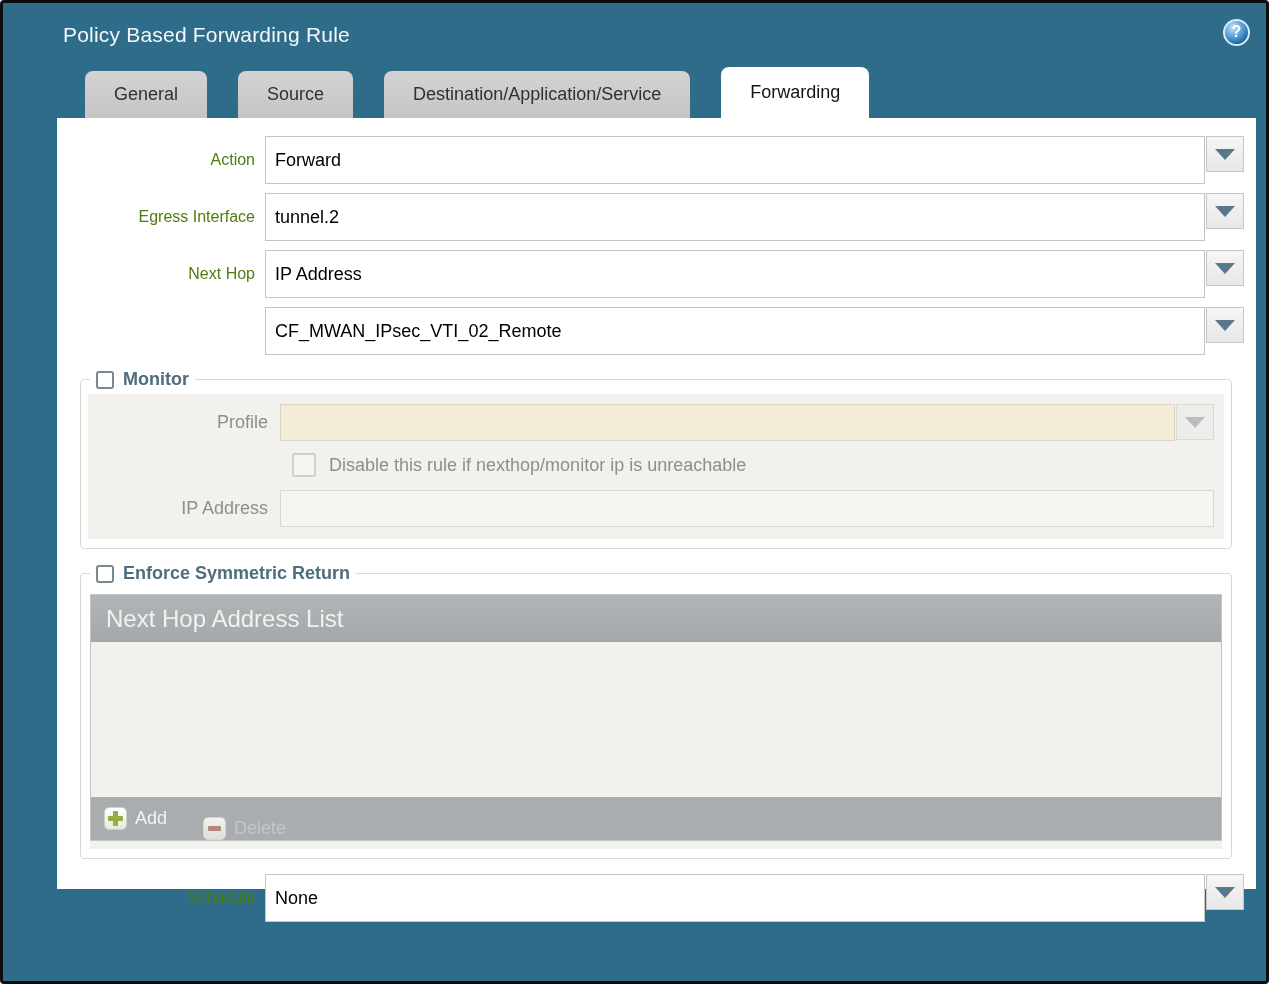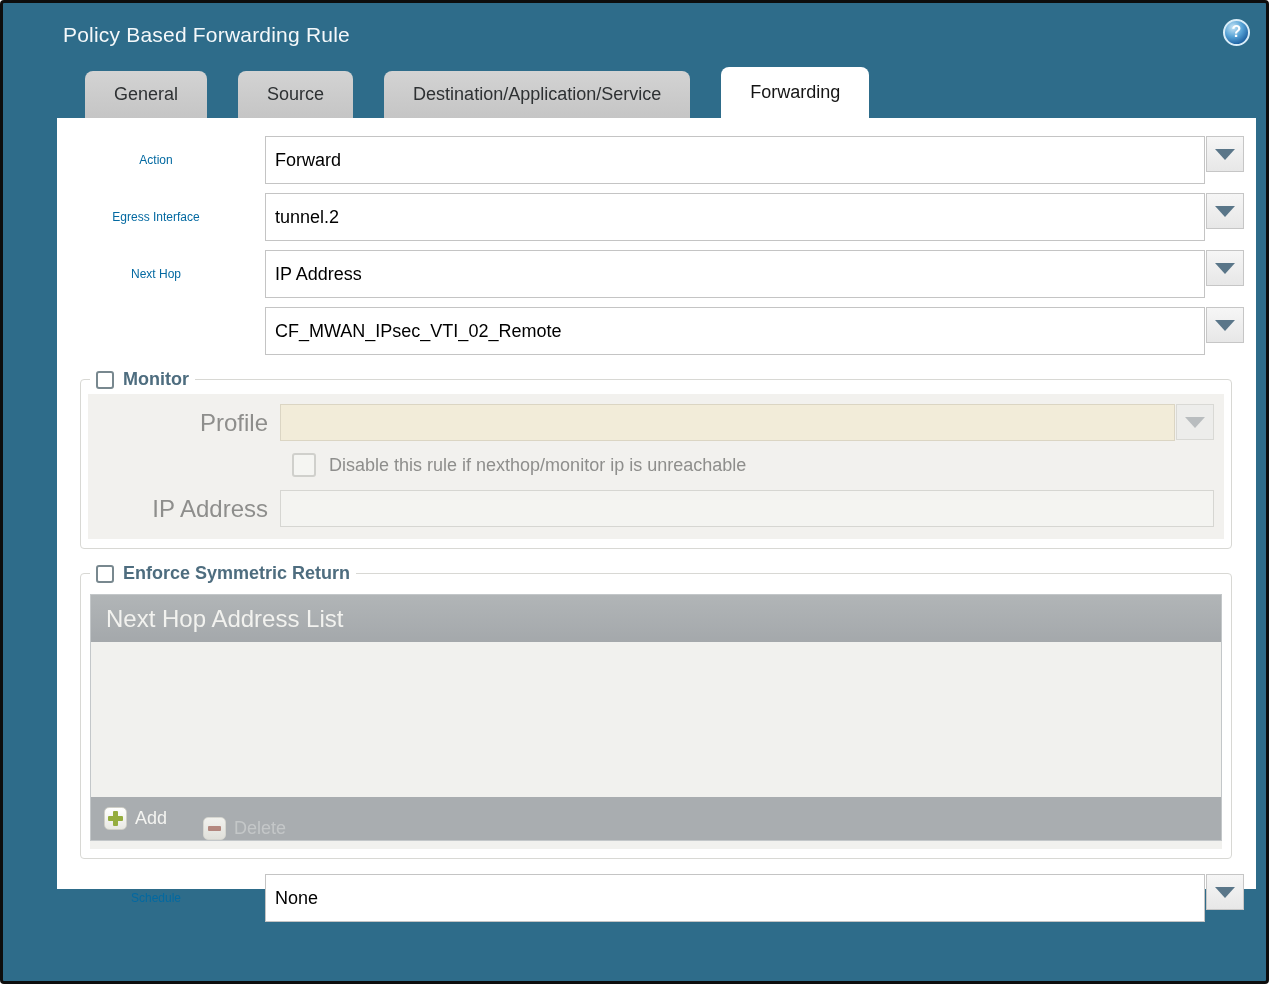--- a/index.html
+++ b/index.html
@@ -61,22 +61,22 @@
   
   .content {
     background: #ffffff;
     margin: 0 10px;
     height: 771px;
     padding: 18px 12px 0 0;
     position: relative;
   }
   .frow { display: flex; align-items: center; margin-bottom: 9px; }
   .flabel {
-    flex: none; width: 208px; text-align: center; padding-right: 10px;
-    font-size: 12px; color: #0369a1;
+    flex: none; width: 208px; text-align: right; padding-right: 10px;
+    font-size: 16px; color: #4d7c0f;
   }
   .fieldwrap { flex: 1; display: flex; align-items: stretch; }
   .txt {
     flex: 1; height: 48px;
     border: 1px solid #c4c4c4;
     font-family: "Liberation Sans", sans-serif;
     font-size: 18px; color: #000; padding: 0 9px;
     background: #ffffff; outline: none;
   }
   .dd {
@@ -110,21 +110,21 @@
     width: 18px; height: 18px;
     border: 2px solid #78888f;
     border-radius: 3px;
     background: #ffffff;
     cursor: pointer;
   }
   .panel { background: #f2f1ee; padding: 10px 10px 12px 10px; }
   .prow { display: flex; align-items: center; }
   .plabel {
     flex: none; width: 182px; text-align: right; padding-right: 12px;
-    font-size: 24px; color: #8e8e8c;
+    font-size: 18px; color: #8e8e8c;
   }
   .profile-input {
     flex: 1; height: 37px;
     background: #f2ecd9; border: 1px solid #dbd5c3;
   }
   .disable-row {
     display: flex; align-items: center; gap: 13px;
     margin: 12px 0 13px 194px;
     font-size: 18px; color: #8e8e8c;
   }

